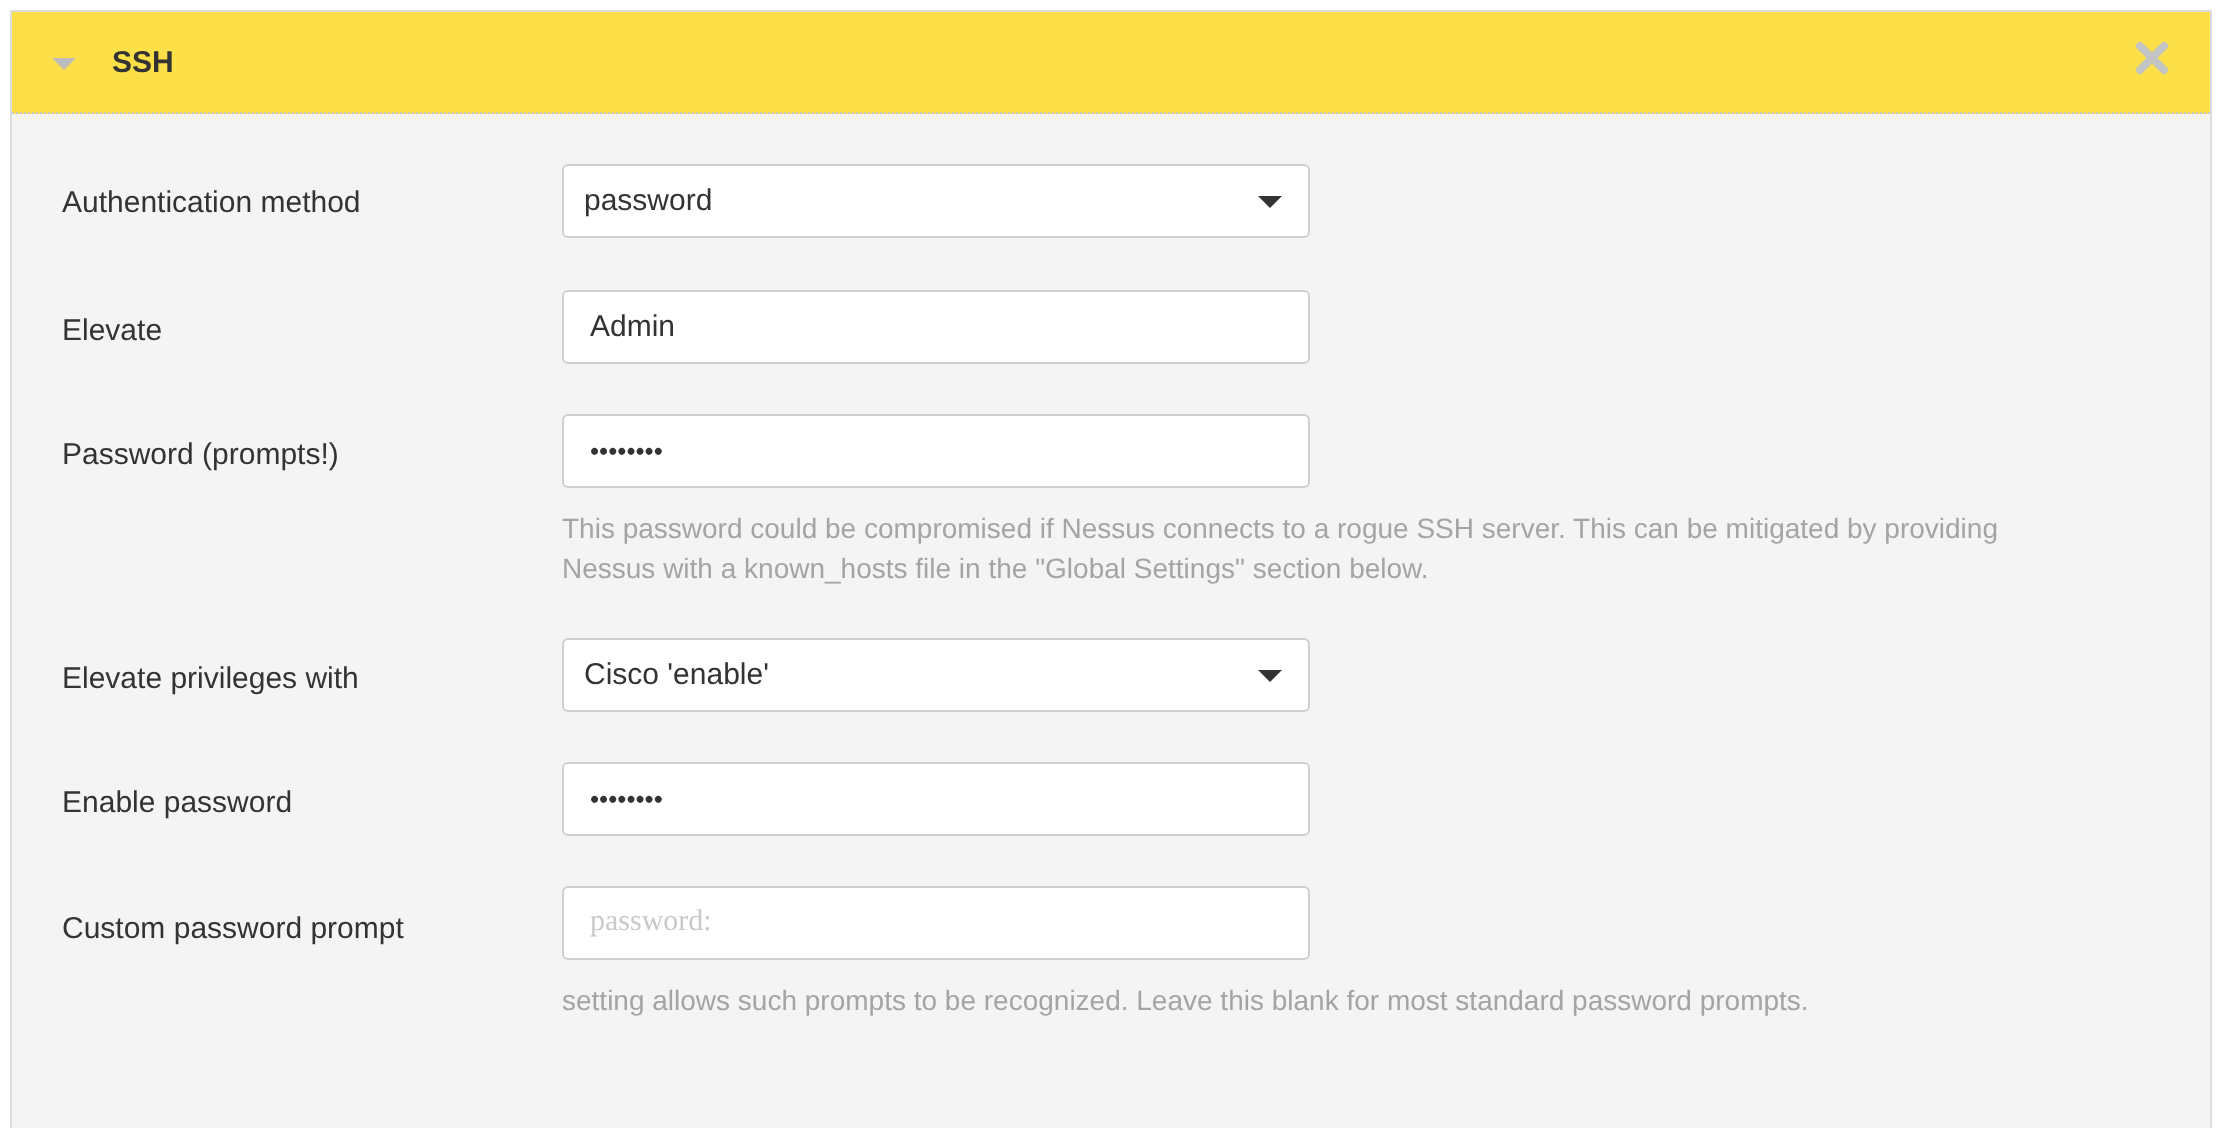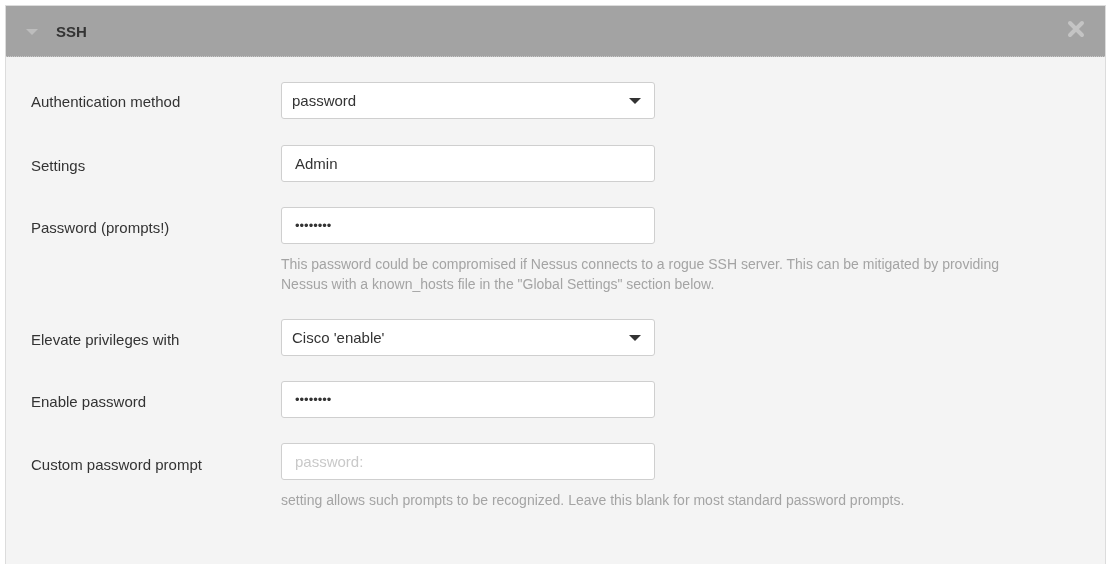--- a/index.html
+++ b/index.html
@@ -8,21 +8,21 @@
       background: #ffffff;
       font-family: "Liberation Sans", "DejaVu Sans", sans-serif;
       color: #333;
       position: relative;
     }
     .panel {
       position: absolute; left: 5px; top: 5px; width: 1101px; height: 570px;
       border: 1px solid #dcdcdc; box-sizing: border-box; background: #f4f4f4;
     }
     .panel-header {
-      height: 50px; background: #a3a3a3; border-bottom: 1px dotted #c8c8c8;
+      height: 50px; background: #fde047; border-bottom: 1px dotted #c8c8c8;
       position: relative;
     }
     .collapse-icon {
       position: absolute; left: 20px; top: 23px; width: 0; height: 0;
       border-left: 6px solid transparent; border-right: 6px solid transparent;
       border-top: 6px solid #bdbdbd; cursor: pointer;
     }
     .panel-title {
       position: absolute; left: 50px; top: 17px; font-size: 15px; font-weight: bold; color: #333;
     }
@@ -43,21 +43,21 @@
     .field.select .value { left: 10px; }
     .field .caret {
       position: absolute; right: 13px; top: 15px; width: 0; height: 0;
       border-left: 6px solid transparent; border-right: 6px solid transparent;
       border-top: 6px solid #333;
     }
     .field .dots { letter-spacing: 0px; font-size: 13px; top: 10px; }
     .field input {
       position: absolute; left: 0; top: 0; width: 100%; height: 100%;
       border: none; background: transparent; padding: 0 13px; box-sizing: border-box;
-      font-size: 15px; font-family: Liberation Sans, sans-serif; outline: none;
+      font-size: 15px; font-family: Liberation Serif, serif; outline: none;
     }
     .field input::placeholder { color: #c9c9c9; }
     .help {
       position: absolute; left: 275px; width: 780px; font-size: 14px; color: #a4a4a4; line-height: 20px;
     }
   </style>
 </head>
 <body>
 
 <div class="panel">
@@ -73,21 +73,21 @@
 
   <div class="row" style="top:76px;">
     <span class="label" style="top:11px;">Authentication method</span>
     <div class="field select" style="top:0;">
       <span class="value">password</span>
       <span class="caret"></span>
     </div>
   </div>
 
   <div class="row" style="top:139px;">
-    <span class="label" style="top:12px;">Settings</span>
+    <span class="label" style="top:12px;">Elevate</span>
     <div class="field" style="top:0;padding-left:32px;">
       <span class="value">Admin</span>
     </div>
   </div>
 
   <div class="row" style="top:201px;">
     <span class="label" style="top:12px;">Password (prompts!)</span>
     <div class="field" style="top:0;">
       <span class="value dots">••••••••</span>
     </div>

